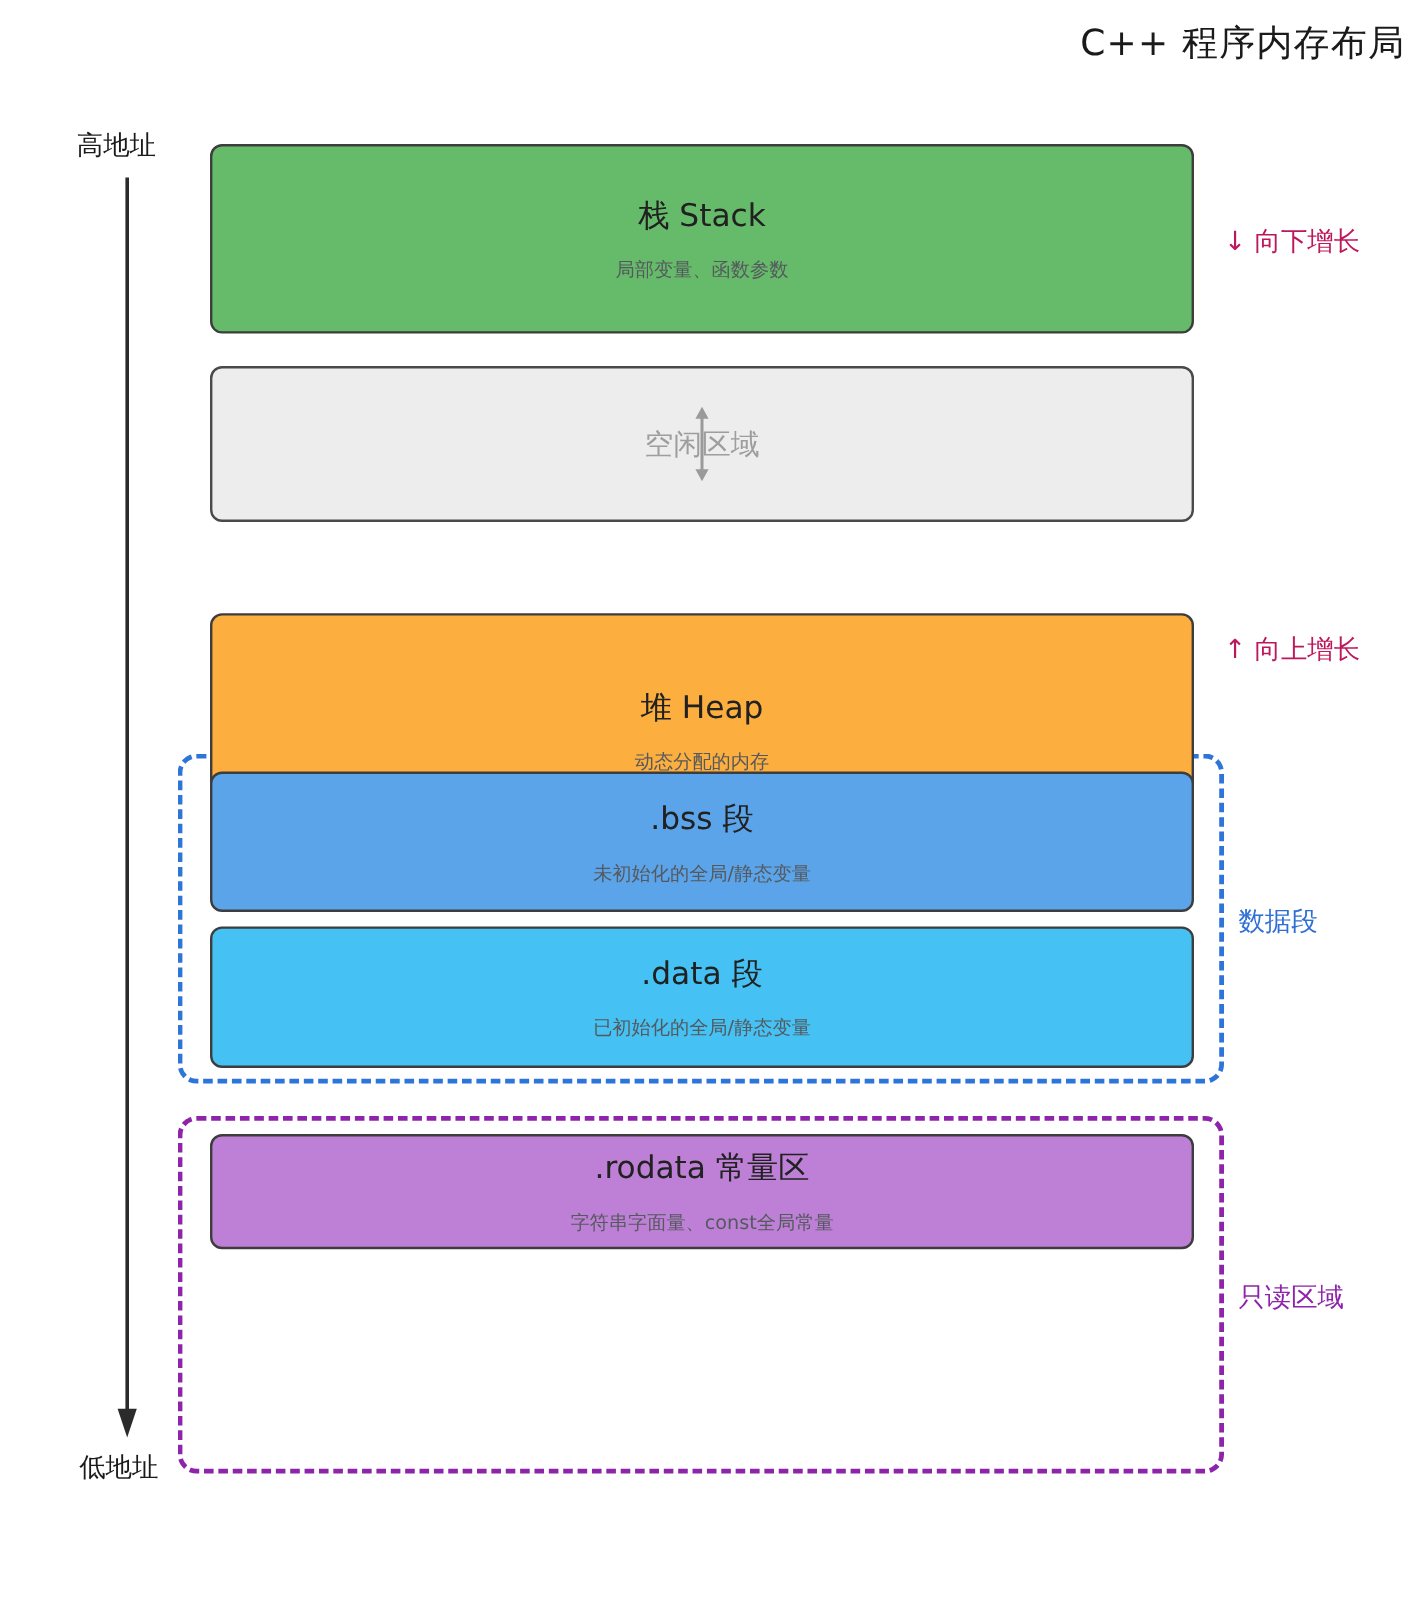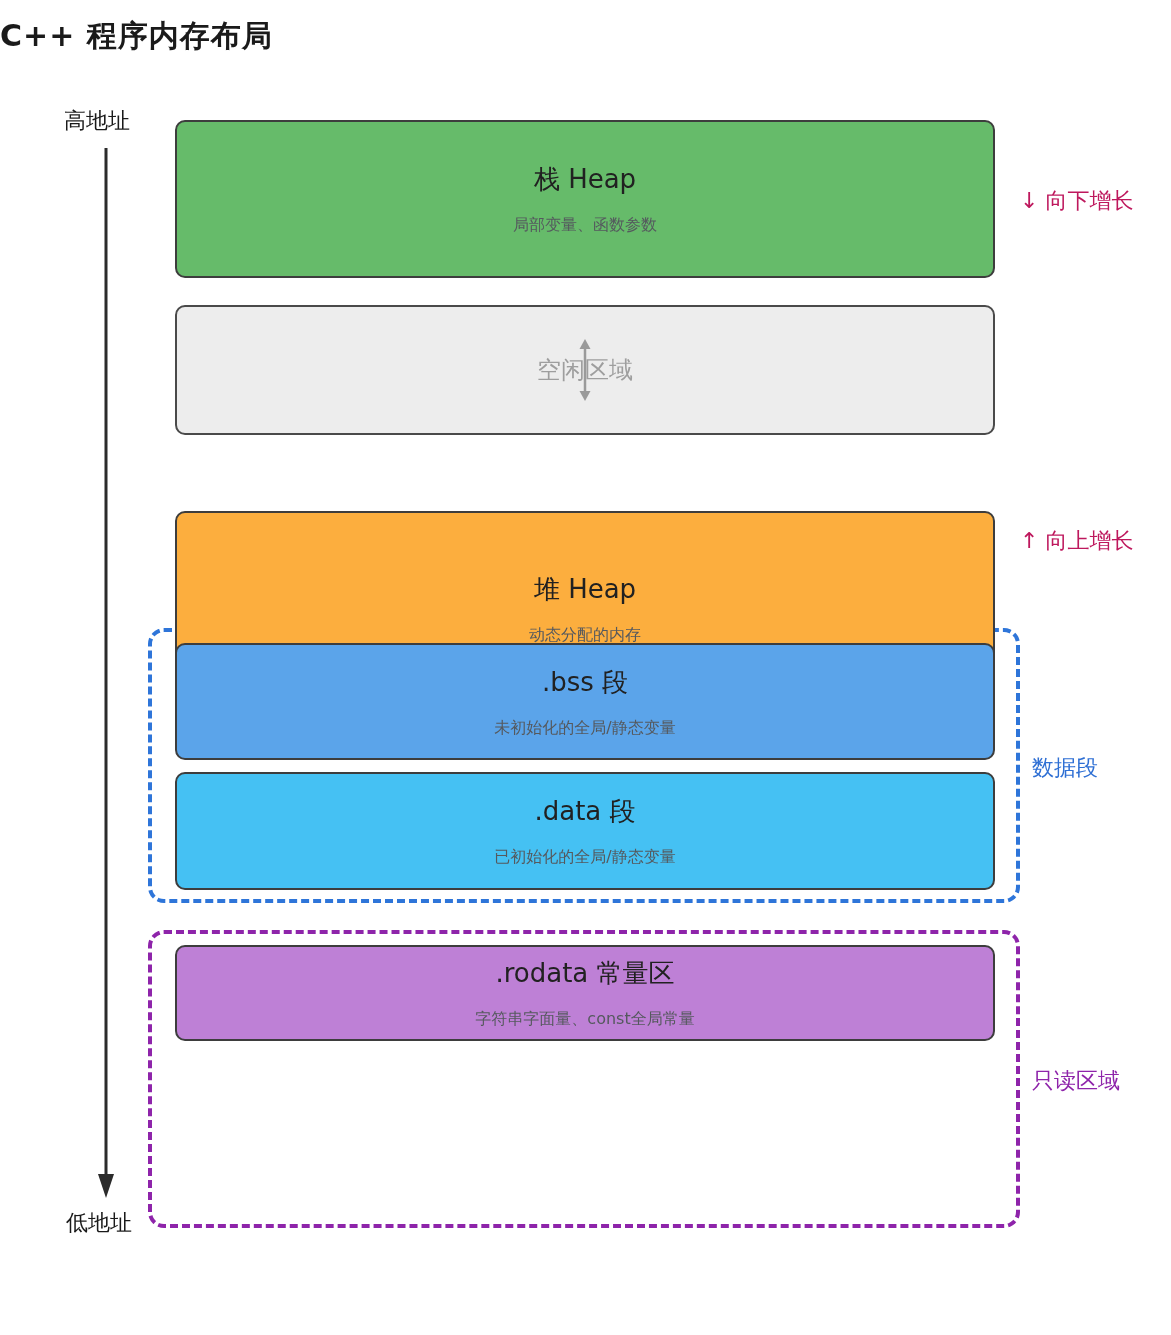--- a/index.html
+++ b/index.html
@@ -12,25 +12,24 @@
     height: 1335px;
     background: #ffffff;
     overflow: hidden;
   }
 
   .diagram-title {
     position: absolute;
     top: 16px;
     left: 0;
     width: 100%;
-    text-align: left;
+    text-align: right;
     font-size: 30px;
     color: #1a1a1a;
     letter-spacing: 1px;
-    font-weight: bold;
   }
 
   
   .axis-label {
     position: absolute;
     font-size: 22px;
     color: #1a1a1a;
     white-space: nowrap;
     text-align: right;
   }
@@ -112,21 +111,21 @@
   <svg id="axis-arrow" viewBox="0 0 24 1062" aria-hidden="true">
     <line x1="12" y1="6" x2="12" y2="1034" stroke="#2b2b2b" stroke-width="3"></line>
     <polygon points="12,1056 4,1032 20,1032" fill="#2b2b2b"></polygon>
   </svg>
   <div class="axis-label" id="low-label">低地址</div>
 
   <div class="group" id="data-group"></div>
   <div class="group" id="ro-group"></div>
 
   <div class="block" id="stack-block">
-    <div class="block-title">栈 Heap</div>
+    <div class="block-title">栈 Stack</div>
     <div class="block-sub">局部变量、函数参数</div>
   </div>
 
   <div class="block" id="free-block">
     <svg id="free-arrow-icon" width="18" height="62" viewBox="0 0 18 62" aria-hidden="true">
       <line x1="9" y1="8" x2="9" y2="54" stroke="#9a9a9a" stroke-width="2.5"></line>
       <polygon points="9,0 3.5,10 14.5,10" fill="#9a9a9a"></polygon>
       <polygon points="9,62 3.5,52 14.5,52" fill="#9a9a9a"></polygon>
     </svg>
     <div class="block-title">空闲区域</div>

